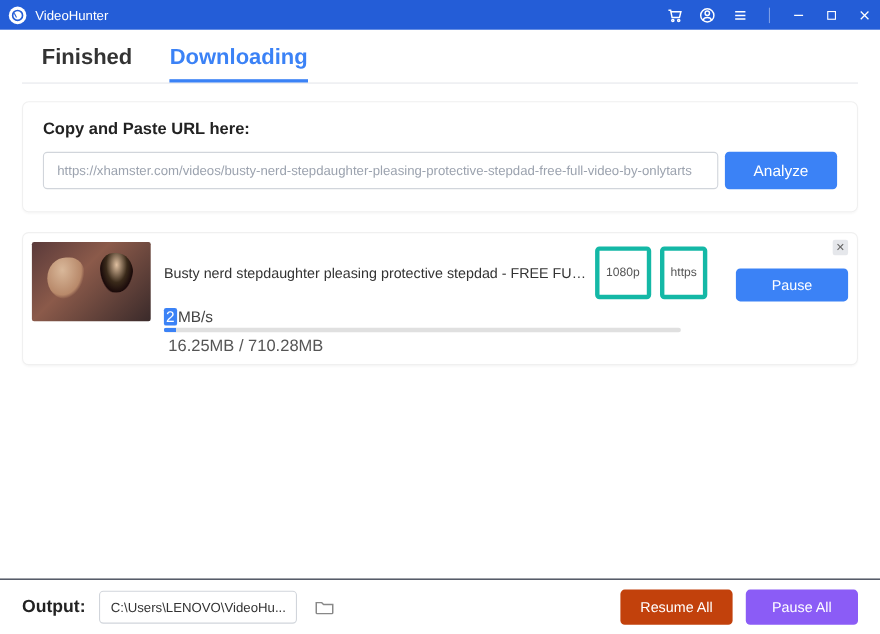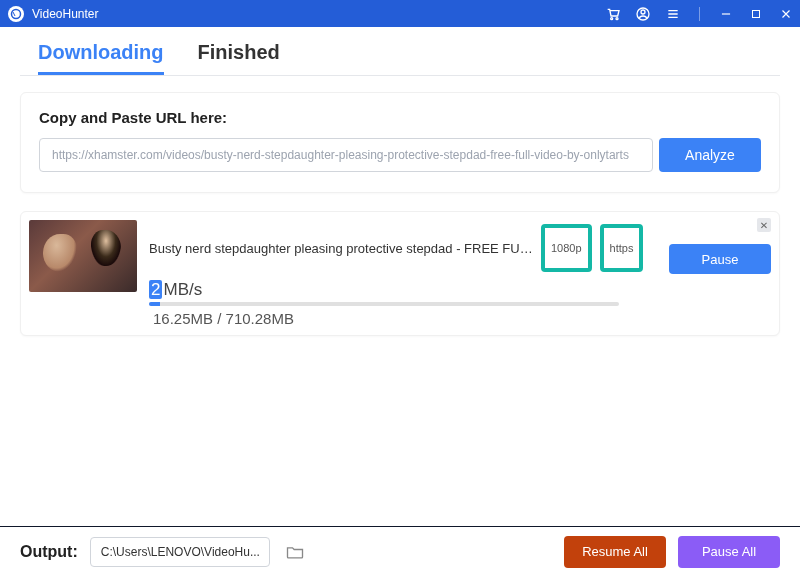--- a/index.html
+++ b/index.html
@@ -23,21 +23,21 @@
   .analyze-btn { width: 102px; height: 34px; background: #3b82f6; color: #fff; border: none; border-radius: 4px; font-size: 14px; cursor: pointer; }
   .dl-card { margin-top: 18px; background: #fff; border: 1px solid #f0f0f0; border-radius: 6px; padding: 8px; box-shadow: 0 1px 2px rgba(0,0,0,0.03); display: flex; gap: 12px; position: relative; }
   .thumb { width: 108px; height: 72px; background: linear-gradient(135deg, #5a3a3a 0%, #8b5a4a 40%, #3a2a2a 100%); border-radius: 2px; flex-shrink: 0; position: relative; overflow: hidden; }
   .thumb::before { content: ""; position: absolute; left: 14px; top: 14px; width: 34px; height: 38px; background: radial-gradient(ellipse at 40% 30%, #d9b89a 0%, #b8896a 60%, transparent 70%); border-radius: 50% 40% 45% 50%; }
   .thumb::after { content: ""; position: absolute; right: 16px; top: 10px; width: 30px; height: 36px; background: radial-gradient(ellipse at 50% 30%, #e0c0a0 0%, #3a2a1a 45%, #1a0a0a 70%, transparent 75%); border-radius: 40% 50% 50% 45%; }
   .dl-body { flex: 1; display: flex; flex-direction: column; padding-top: 4px; position: relative; }
   .dl-title-row { display: flex; align-items: center; gap: 8px; }
   .dl-title { font-size: 13px; color: #333; white-space: nowrap; overflow: hidden; text-overflow: ellipsis; max-width: 384px; }
   .badge { font-size: 11px; color: #555; border: 4px solid #14b8a6; border-radius: 4px; padding: 14px 6px; }
   .close-x { position: absolute; right: 0px; top: -2px; width: 14px; height: 14px; background: #e5e7eb; border-radius: 2px; display: flex; align-items: center; justify-content: center; font-size: 10px; color: #666; cursor: pointer; }
-  .speed { margin-top: 8px; font-size: 17px; color: #444; }
+  .speed { margin-top: 8px; font-size: 14px; color: #444; }
   .speed .hl { background: #3b82f6; color: #fff; padding: 0 2px; border-radius: 2px; margin-right: 1px; }
   .progress { margin-top: 2px; width: 470px; height: 4px; background: #e0e0e0; border-radius: 2px; overflow: hidden; }
   .progress .bar { height: 100%; background: #3b82f6; width: 2.3%; }
   .size { margin-top: 4px; font-size: 15px; color: #555; margin-left: 4px; }
   .pause-btn { position: absolute; right: 8px; top: 32px; width: 102px; height: 30px; background: #3b82f6; color: #fff; border: none; border-radius: 4px; font-size: 13px; cursor: pointer; }
   .bottombar { height: 50px; border-top: 1px solid #0f172a; display: flex; align-items: center; padding: 0 20px; gap: 12px; }
   .output-label { font-size: 16px; font-weight: 700; color: #222; }
   .output-path { width: 180px; height: 30px; border: 1px solid #d1d5db; border-radius: 4px; padding: 0 10px; font-size: 12px; color: #333; display: flex; align-items: center; white-space: nowrap; overflow: hidden; text-overflow: ellipsis; }
   .folder-btn { width: 26px; height: 26px; display: flex; align-items: center; justify-content: center; cursor: pointer; }
   .flex-spacer { flex: 1; }
@@ -89,22 +89,22 @@
     <div class="tb-icon">
       <svg viewBox="0 0 24 24" width="14" height="14" fill="none" stroke-width="2">
           <path d="M6 6l12 12M18 6L6 18"></path>
         </svg>
     </div>
   </div>
 </div>
 
 <div class="content">
   <div class="tabs">
+    <div class="tab">Finished</div>
     <div class="tab active">Downloading</div>
-    <div class="tab">Finished</div>
   </div>
 
   <div class="url-card">
     <div class="url-label">Copy and Paste URL here:</div>
     <div class="url-row">
       <input class="url-input" value="https://xhamster.com/videos/busty-nerd-stepdaughter-pleasing-protective-stepdad-free-full-video-by-onlytarts" style="">
       <button class="analyze-btn">Analyze</button>
     </div>
   </div>
 

